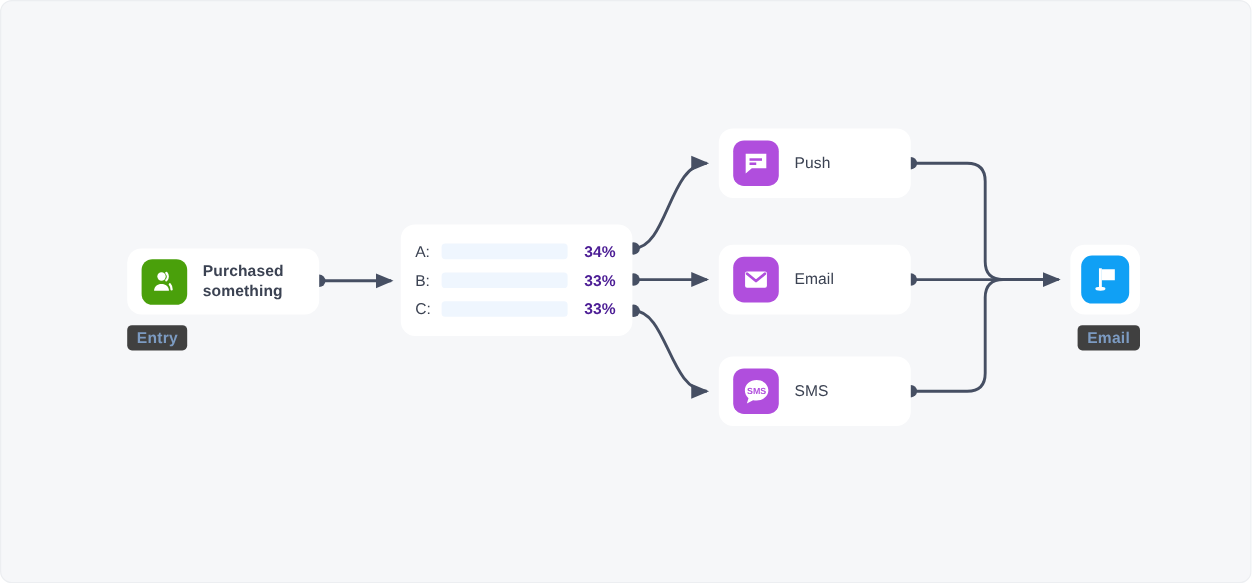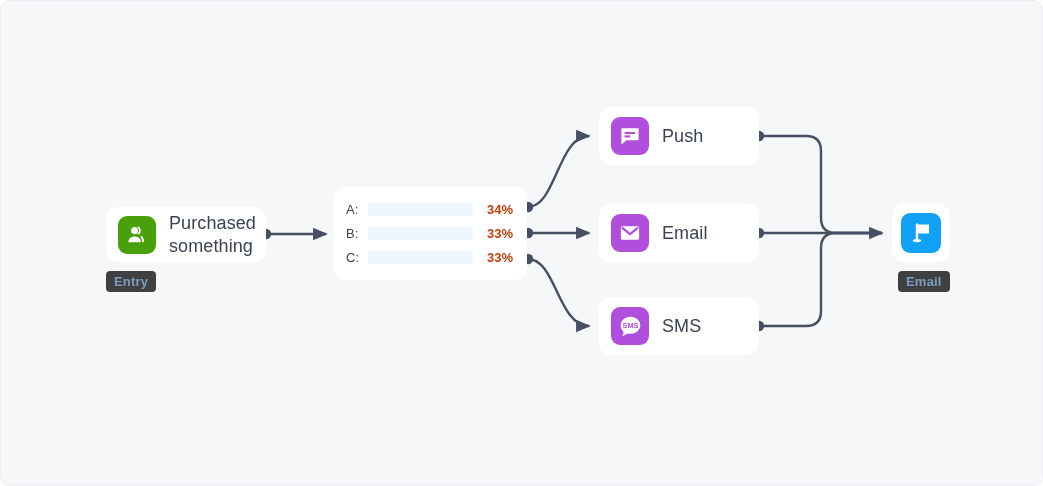--- a/index.html
+++ b/index.html
@@ -41,35 +41,36 @@
   .node-icon {
     width: 38px;
     height: 38px;
     border-radius: 9px;
     flex: 0 0 auto;
     display: flex;
     align-items: center;
     justify-content: center;
   }
   .node-label {
-    font-size: 18px;
+    font-size: 13px;
     color: #3b4252;
     line-height: 1.25;
     white-space: pre-line;
     letter-spacing: 0.1px;
   }
 
   
   #entry-node {
     left: 105px;
     top: 206px;
     width: 160px;
     height: 55px;
     padding-left: 12px;
     gap: 13px;
+    font-weight: bold;
   }
   #entry-node .node-icon { background: #4aa00b; }
 
   
   #split-node {
     left: 333px;
     top: 186px;
     width: 193px;
     height: 93px;
     flex-direction: column;
@@ -97,21 +98,21 @@
     overflow: hidden;
   }
   .split-fill {
     height: 100%;
     background: #0fa0fa;
     border-radius: 3px;
   }
   .split-pct {
     font-size: 13px;
     font-weight: bold;
-    color: #c2410c;
+    color: #4c1d95;
     width: 32px;
     text-align: right;
     flex: 0 0 auto;
   }
 
   
   .channel-node {
     width: 160px;
     height: 58px;
     padding-left: 12px;

